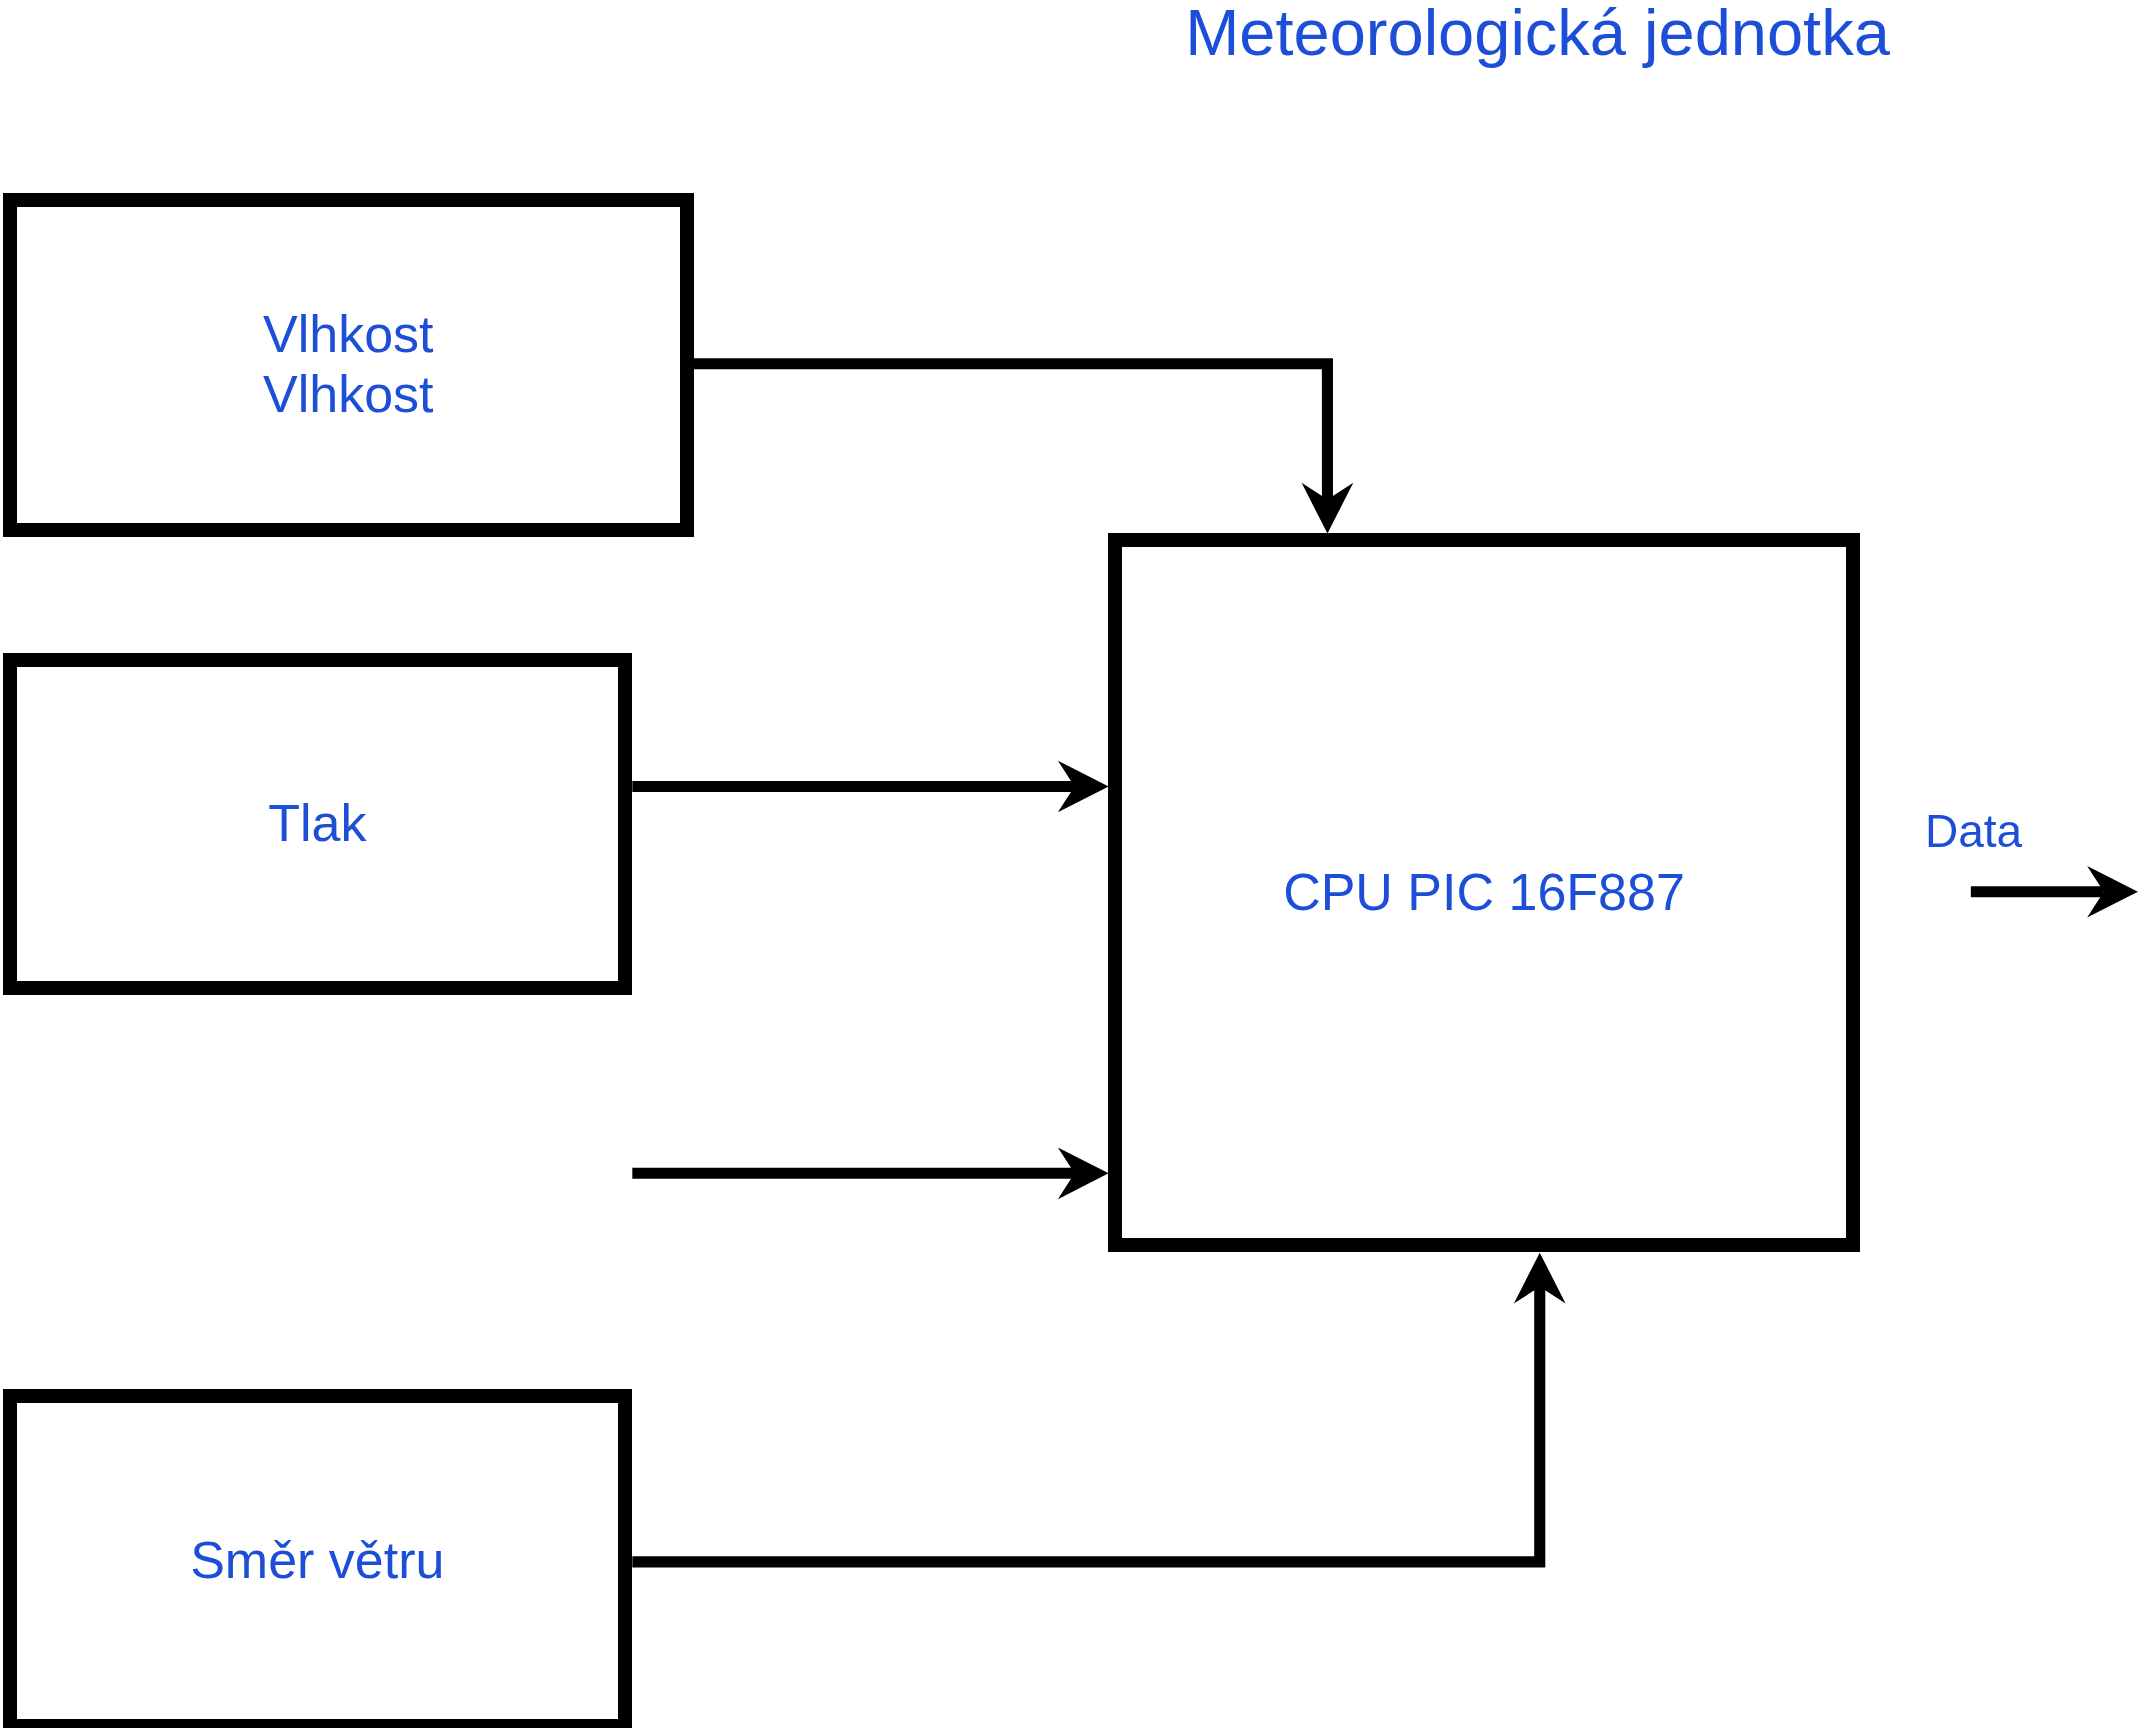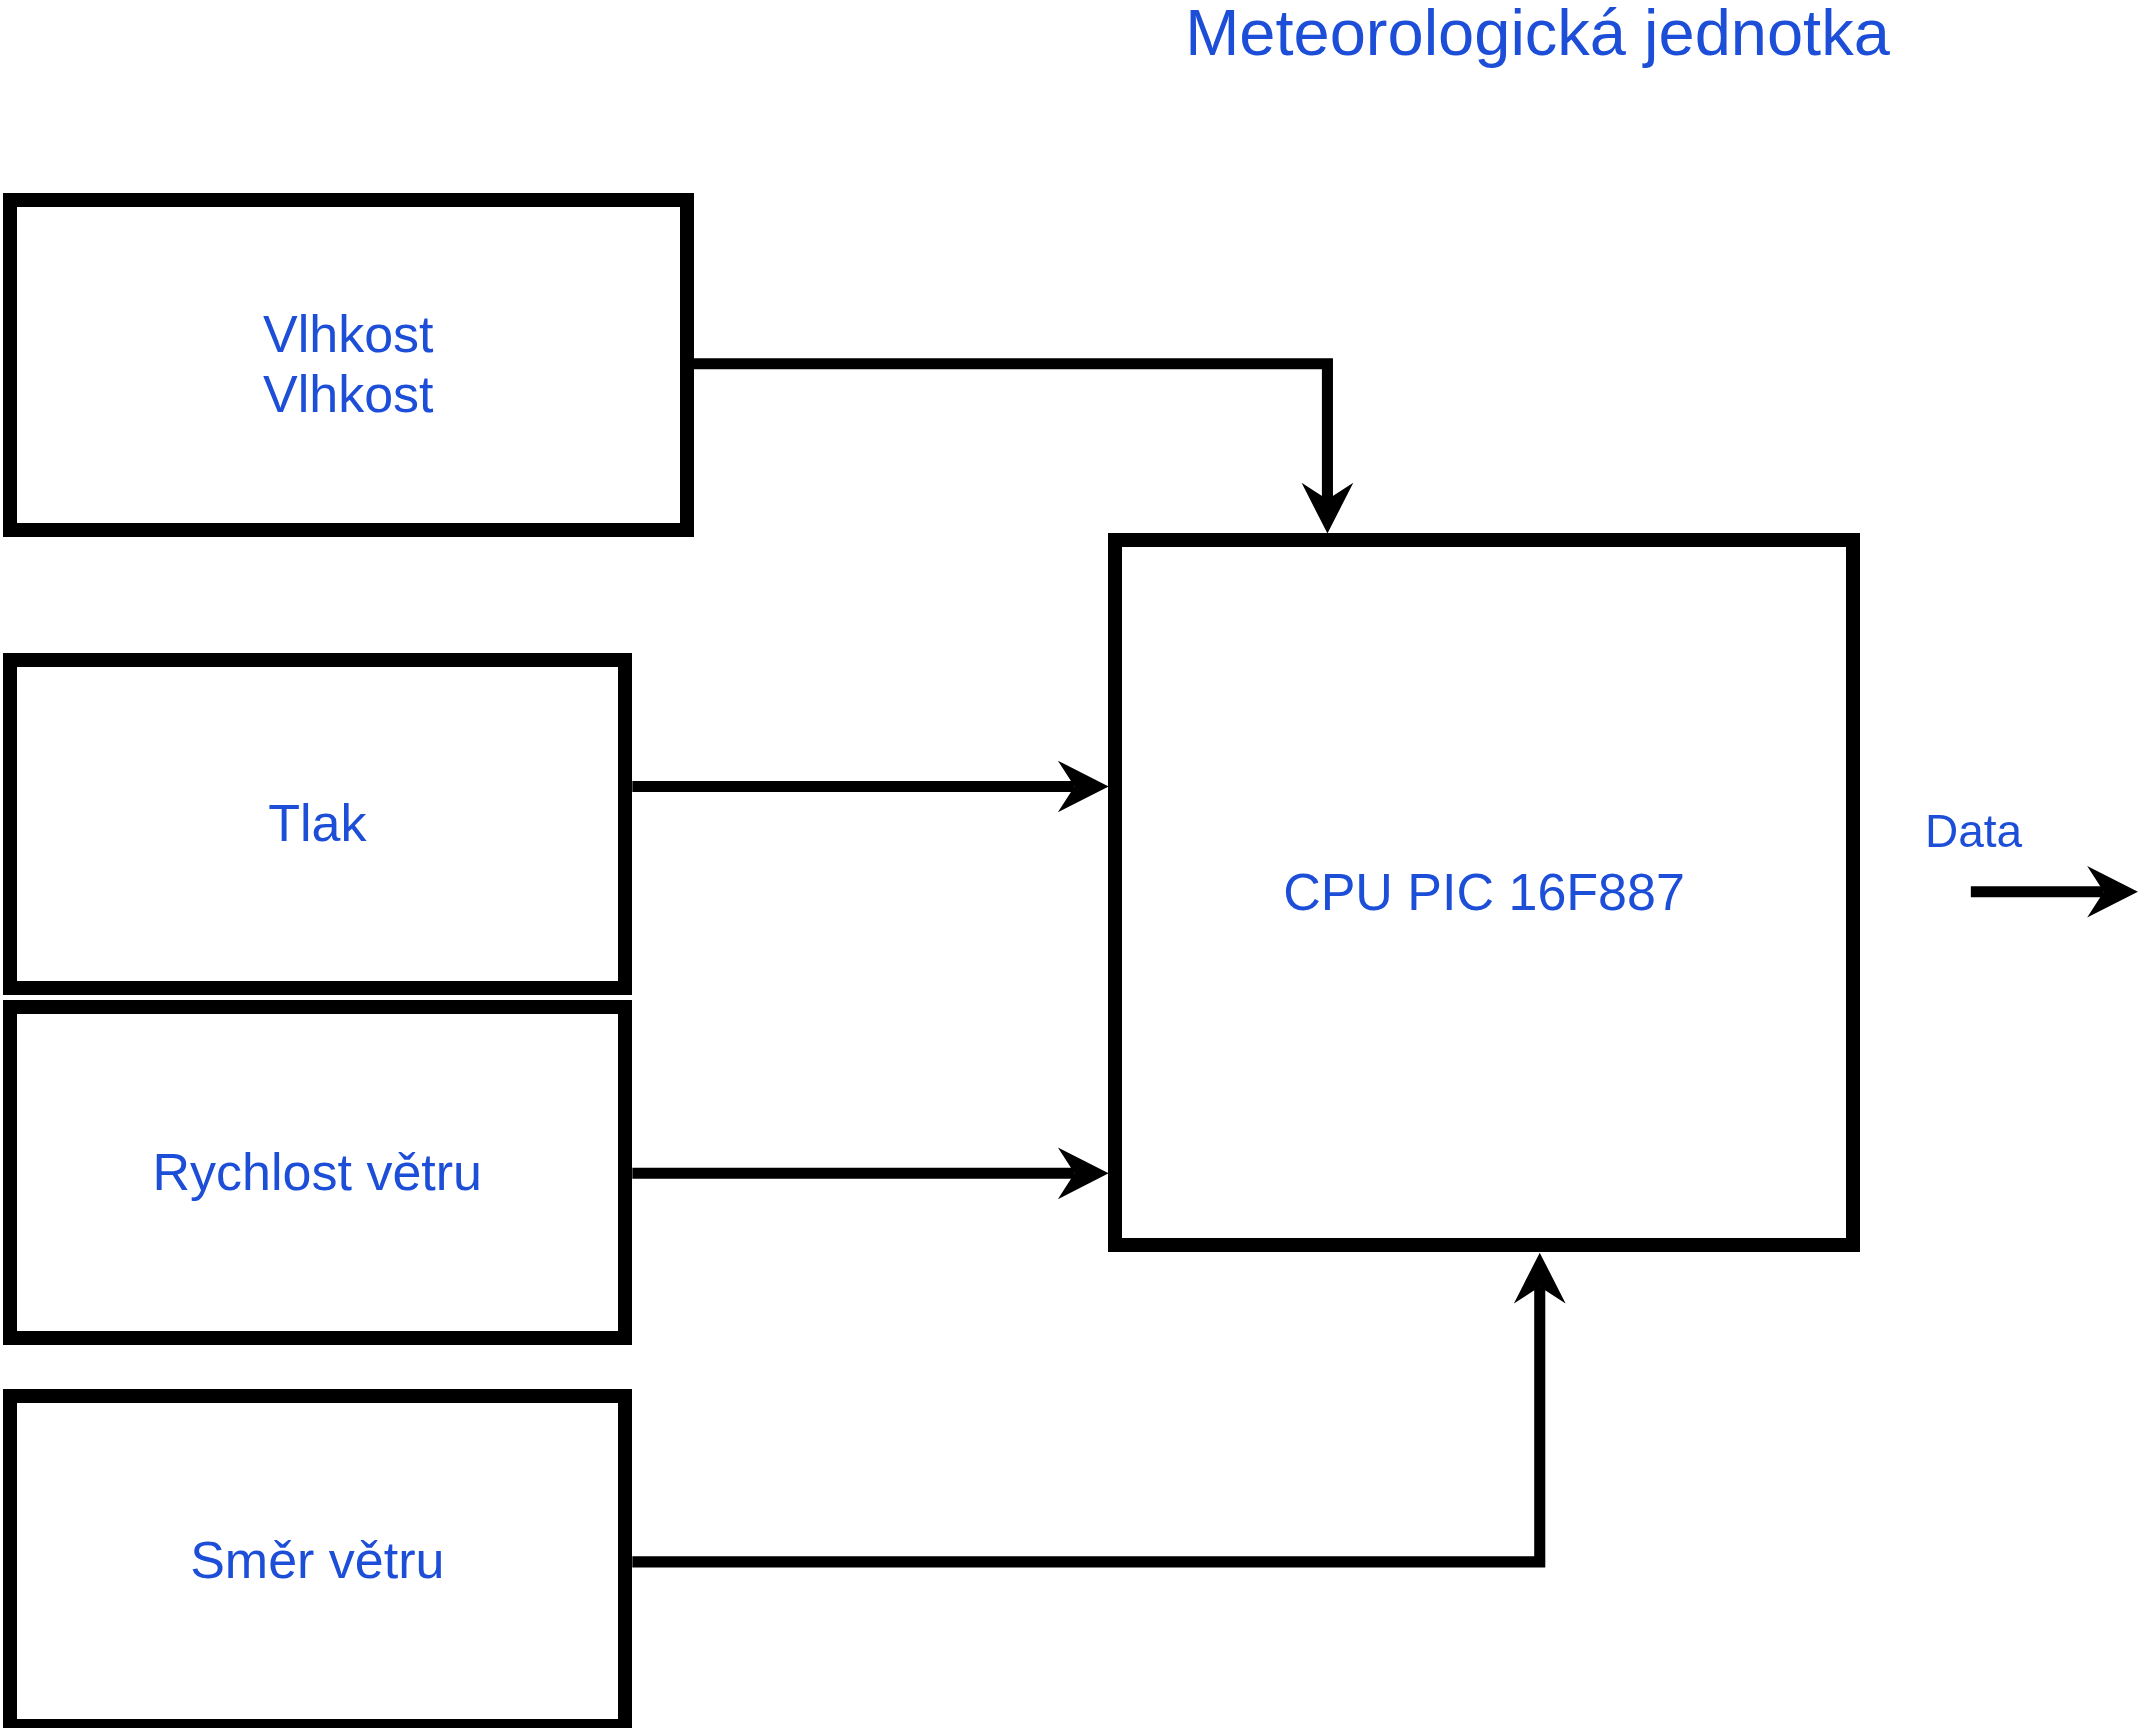--- a/index.html
+++ b/index.html
@@ -109,25 +109,20 @@
       <span>Vlhkost</span>
     </div>
   </div>
 
   <div class="box box-pressure">
     <div class="label">
       <span>Tlak</span>
     </div>
   </div>
 
-  <div class="box box-windspeed">
-    <div class="label">
-      <span>Rychlost větru</span>
-    </div>
-  </div>
 
   <div class="box box-winddir">
     <div class="label">
       <span>Směr větru</span>
     </div>
   </div>
 
   <div class="box box-cpu">
     <div class="label">
       <span>CPU PIC 16F887</span>

